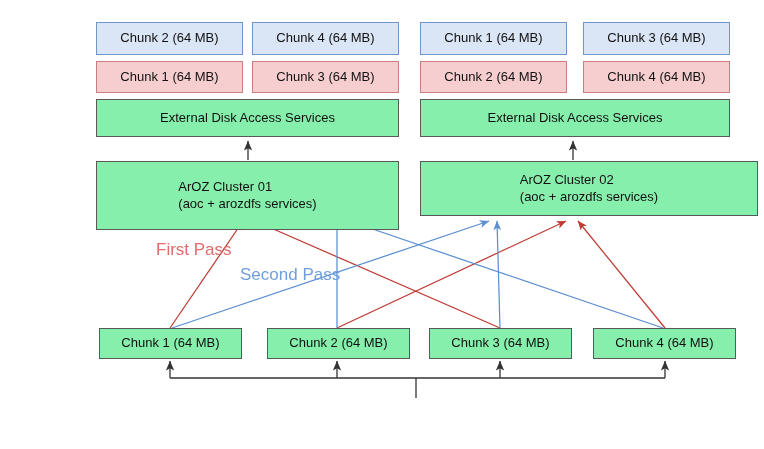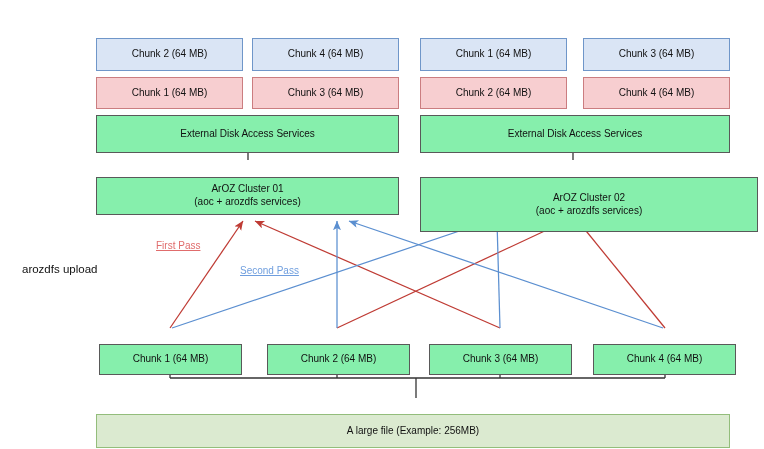--- a/index.html
+++ b/index.html
@@ -26,28 +26,26 @@
     width: 764px;
     height: 449px;
     pointer-events: none;
   }
   .node {
     position: absolute;
     box-sizing: border-box;
     display: flex;
     align-items: center;
     justify-content: center;
-    text-align: center;
-    font-size: 10px;
+    font-size: 13px;
     line-height: 1.28;
     color: #111111;
     border: 1.4px solid #595959;
     background: #ffffff;
     white-space: pre-line;
-    margin-top: 16px;
   }
   .node.blue {
     background: #dae5f5;
     border-color: #6f96c9;
   }
   .node.red {
     background: #f7ced0;
     border-color: #cb7d80;
   }
   .node.green {
@@ -61,24 +59,23 @@
   .side-label {
     position: absolute;
     font-size: 11.5px;
     line-height: 1.35;
     color: #111111;
     white-space: pre-line;
     text-align: left;
   }
   .pass-label {
     position: absolute;
-    font-size: 10px;
+    font-size: 17px;
     line-height: 1.2;
     white-space: nowrap;
-    text-decoration: underline;
   }
   .pass-label.first {
     color: #e06c6c;
   }
   .pass-label.second {
     color: #6f9ede;
   }
 </style>
 </head>
 <body>
@@ -124,45 +121,43 @@
       <line x1="416" y1="398" x2="416" y2="378"></line>
       <line x1="170" y1="378" x2="665" y2="378"></line>
       <line x1="170" y1="378" x2="170" y2="361" marker-end="url(#arrow-black)"></line>
       <line x1="337" y1="378" x2="337" y2="361" marker-end="url(#arrow-black)"></line>
       <line x1="500" y1="378" x2="500" y2="361" marker-end="url(#arrow-black)"></line>
       <line x1="665" y1="378" x2="665" y2="361" marker-end="url(#arrow-black)"></line>
     </g>
   </svg>
 
 
-  <div class="side-label" style="left:22px; top:262px; width:120px;">arozdfs upload</div>
 
 
   <div class="pass-label first" style="left:156px; top:240px;">First Pass</div>
 
   <div class="pass-label second" style="left:240px; top:265px;">Second Pass</div>
 
   <div class="node blue" style="left:96px; top:22px; width:147px; height:33px;">Chunk 2 (64 MB)</div>
   <div class="node blue" style="left:252px; top:22px; width:147px; height:33px;">Chunk 4 (64 MB)</div>
   <div class="node blue" style="left:420px; top:22px; width:147px; height:33px;">Chunk 1 (64 MB)</div>
   <div class="node blue" style="left:583px; top:22px; width:147px; height:33px;">Chunk 3 (64 MB)</div>
 
   <div class="node red" style="left:96px; top:61px; width:147px; height:32px;">Chunk 1 (64 MB)</div>
   <div class="node red" style="left:252px; top:61px; width:147px; height:32px;">Chunk 3 (64 MB)</div>
   <div class="node red" style="left:420px; top:61px; width:147px; height:32px;">Chunk 2 (64 MB)</div>
   <div class="node red" style="left:583px; top:61px; width:147px; height:32px;">Chunk 4 (64 MB)</div>
 
   <div class="node plain" style="left:96px; top:99px; width:303px; height:38px;">External Disk Access Services</div>
   <div class="node plain" style="left:420px; top:99px; width:310px; height:38px;">External Disk Access Services</div>
 
-  <div class="node plain" style="left:96px; top:161px; width:303px; height:38px;">ArOZ Cluster 01
+  <div class="node plain" style="left:96px; top:161px; width:303px; height:69px;">ArOZ Cluster 01
 (aoc + arozdfs services)</div>
   <div class="node plain" style="left:420px; top:161px; width:338px; height:55px;">ArOZ Cluster 02
 (aoc + arozdfs services)</div>
 
   <div class="node plain" style="left:99px; top:328px; width:143px; height:31px;">Chunk 1 (64 MB)</div>
   <div class="node plain" style="left:267px; top:328px; width:143px; height:31px;">Chunk 2 (64 MB)</div>
   <div class="node plain" style="left:429px; top:328px; width:143px; height:31px;">Chunk 3 (64 MB)</div>
   <div class="node plain" style="left:593px; top:328px; width:143px; height:31px;">Chunk 4 (64 MB)</div>
 
-  <div class="node green" style="left:96px; top:398px; width:634px; height:34px;">A large file (Example: 256MB)</div>
 
 </div>
 
 </body></html>

